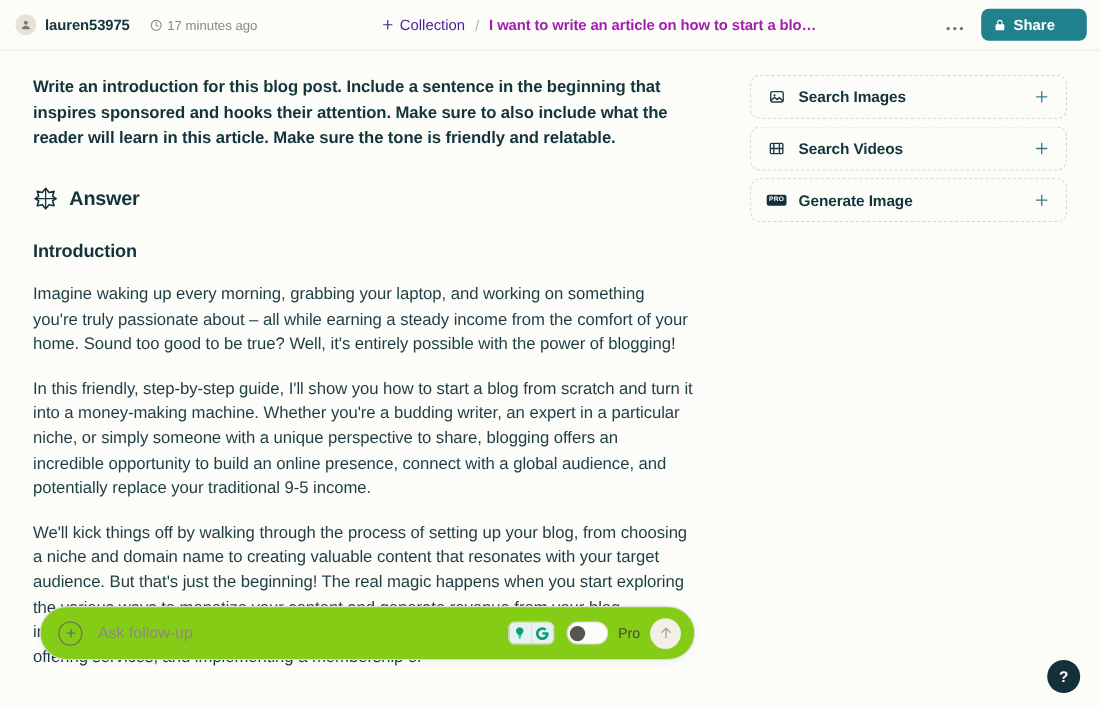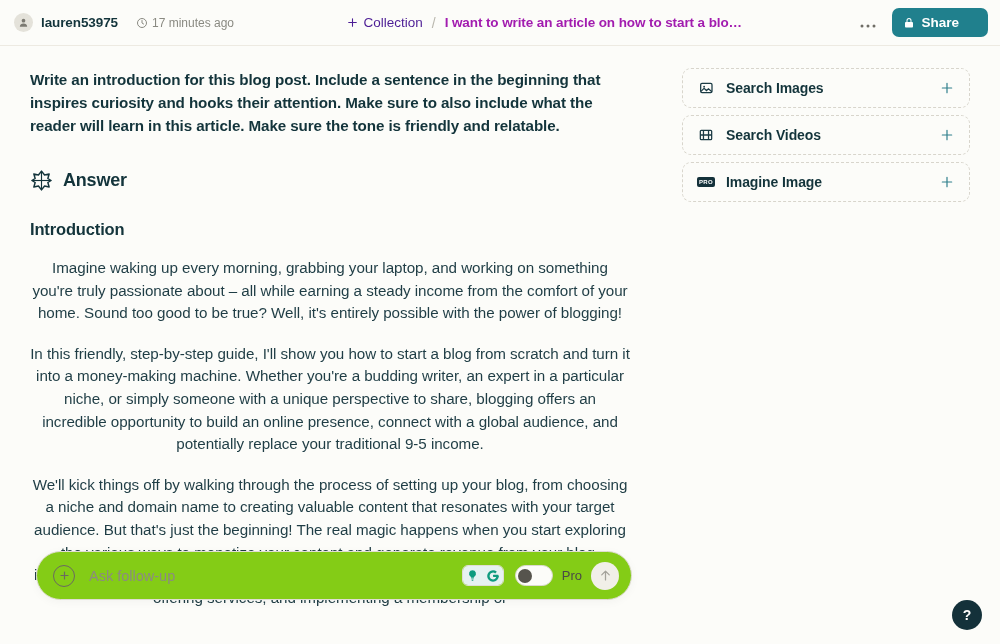--- a/index.html
+++ b/index.html
@@ -191,21 +191,20 @@
     margin-top: 28px;
     letter-spacing: -0.15px;
   }
 
   .para {
     font-size: 15.2px;
     line-height: 22.6px;
     color: #1F3D45;
     margin-top: 18px;
     letter-spacing: -0.05px;
-    text-align: center;
   }
 
   
   .side-card {
     display: flex;
     align-items: center;
     border: 1px dashed #D8D5CC;
     border-radius: 9px;
     background: #FCFCF9;
     padding: 0 14px;
@@ -441,21 +440,21 @@
       </span>
       <span>Share</span>
     </button>
   </div>
 </div>
 
 <div class="content">
 
   <div class="main-col">
 
-    <div class="prompt">Write an introduction for this blog post. Include a sentence in the beginning that inspires curiosity and hooks their attention. Make sure to also include what the reader will learn in this article. Make sure the tone is friendly and relatable.</div>
+    <div class="prompt">Write an introduction for this blog post. Include a sentence in the beginning that inspires sponsored and hooks their attention. Make sure to also include what the reader will learn in this article. Make sure the tone is friendly and relatable.</div>
 
     <div class="answer-head">
       <span style="display:flex;color:#13343B;">
         <svg width="23" height="23" viewBox="0 0 24 24" fill="none" stroke="currentColor" stroke-width="1.5" stroke-linejoin="round">
           <path d="M12 2.2 L15.2 6.2 L20 5.2 L18.6 9.9 L22 12 L18.6 14.1 L20 18.8 L15.2 17.8 L12 21.8 L8.8 17.8 L4 18.8 L5.4 14.1 L2 12 L5.4 9.9 L4 5.2 L8.8 6.2 Z"></path>
           <path d="M12 2.2 V21.8" stroke-width="1.2"></path>
           <path d="M2 12 H22" stroke-width="1.2"></path>
         </svg>
       </span>
       <span class="answer-label">Answer</span>
@@ -498,21 +497,21 @@
         <svg width="16" height="16" viewBox="0 0 24 24" fill="none" stroke="currentColor" stroke-width="1.8" stroke-linecap="round">
           <path d="M12 5v14M5 12h14"></path>
         </svg>
       </span>
     </div>
 
     <div class="side-card">
       <span class="side-card-icon">
         <span class="pro-badge">PRO</span>
       </span>
-      <span class="side-card-label">Imagine Image</span>
+      <span class="side-card-label">Generate Image</span>
       <span class="plus-icon">
         <svg width="16" height="16" viewBox="0 0 24 24" fill="none" stroke="currentColor" stroke-width="1.8" stroke-linecap="round">
           <path d="M12 5v14M5 12h14"></path>
         </svg>
       </span>
     </div>
 
   </div>
 </div>
 

